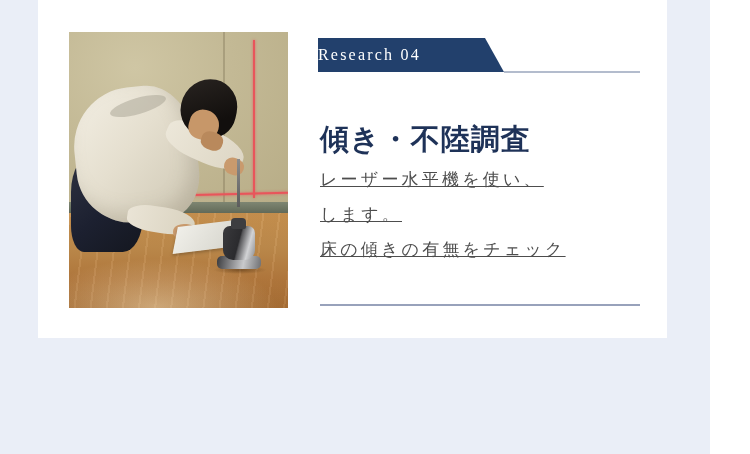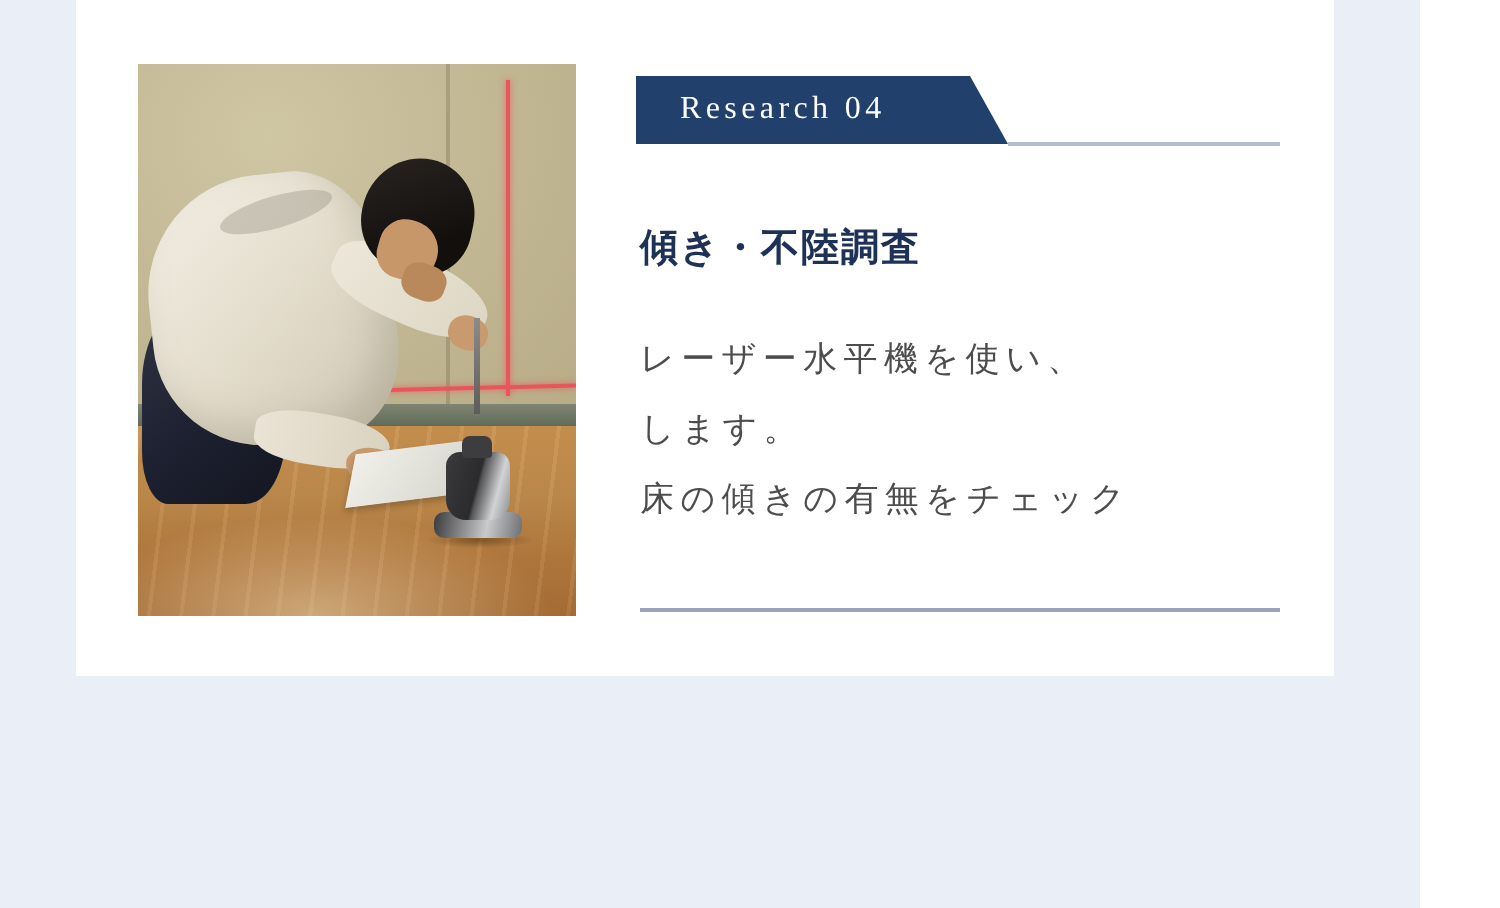--- a/index.html
+++ b/index.html
@@ -282,57 +282,56 @@
     background: #22406c;
     clip-path: polygon(0 0, 167px 0, 186px 34px, 0 34px);
     display: flex;
     align-items: center;
   }
   .badge-label {
     color: #ffffff;
     font-family: "Liberation Serif", "DejaVu Serif", serif;
     font-size: 16px;
     letter-spacing: 2.2px;
-    padding-left: 22px;
     white-space: nowrap;
   }
   .badge-rule {
     position: absolute;
     left: 186px;
     bottom: 0;
     width: 136px;
     height: 2px;
     background: #b3bccd;
   }
 
   
   .title {
     position: absolute;
     left: 2px;
     top: 98px;
-    font-size: 19px;
+    font-size: 29px;
     font-weight: bold;
     color: #1e3258;
     letter-spacing: 1px;
     line-height: 1.2;
     white-space: nowrap;
   }
 
   
   .body-copy {
     position: absolute;
     left: 2px;
     top: 163px;
     width: 330px;
     font-size: 17px;
     color: #4d4d4d;
     letter-spacing: 3.2px;
     line-height: 2.05;
   }
-  .body-copy .ln { display: block; white-space: nowrap; }
+  .body-copy .ln { display: block; white-space: nowrap; text-decoration: underline; }
 
   
   .bottom-rule {
     position: absolute;
     left: 2px;
     top: 304px;
     width: 320px;
     height: 2px;
     background: #98a2bb;
   }

